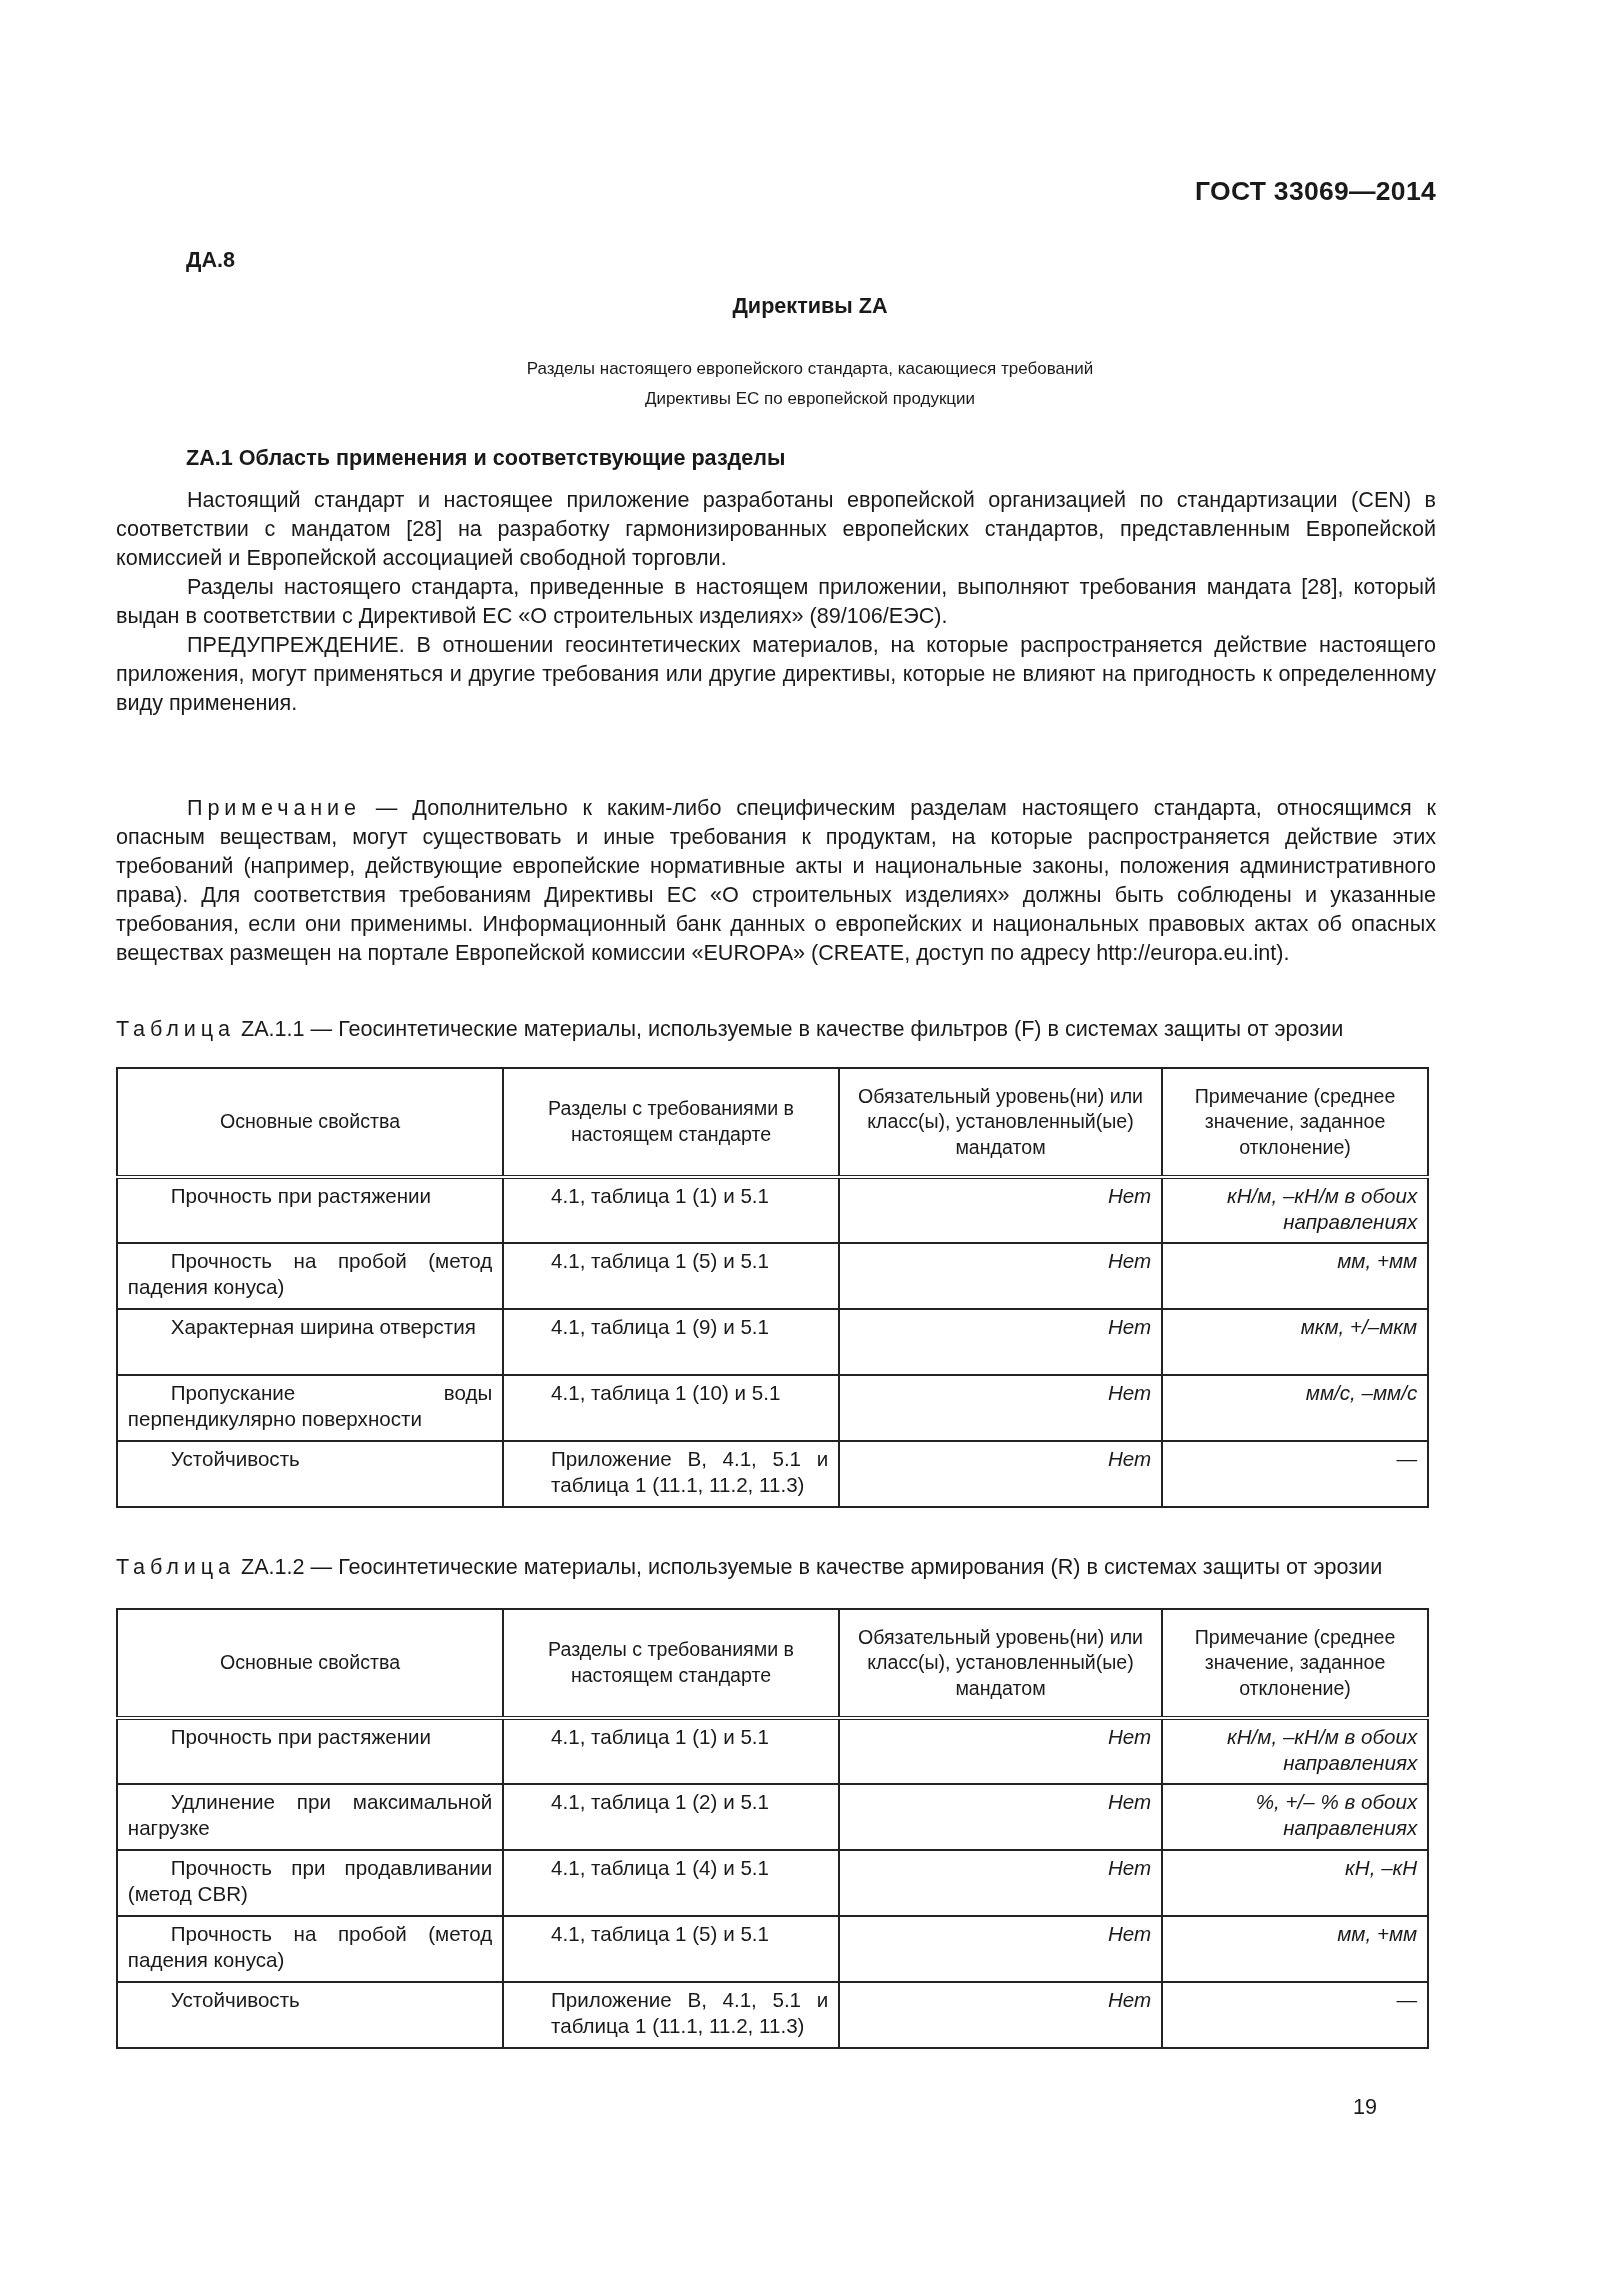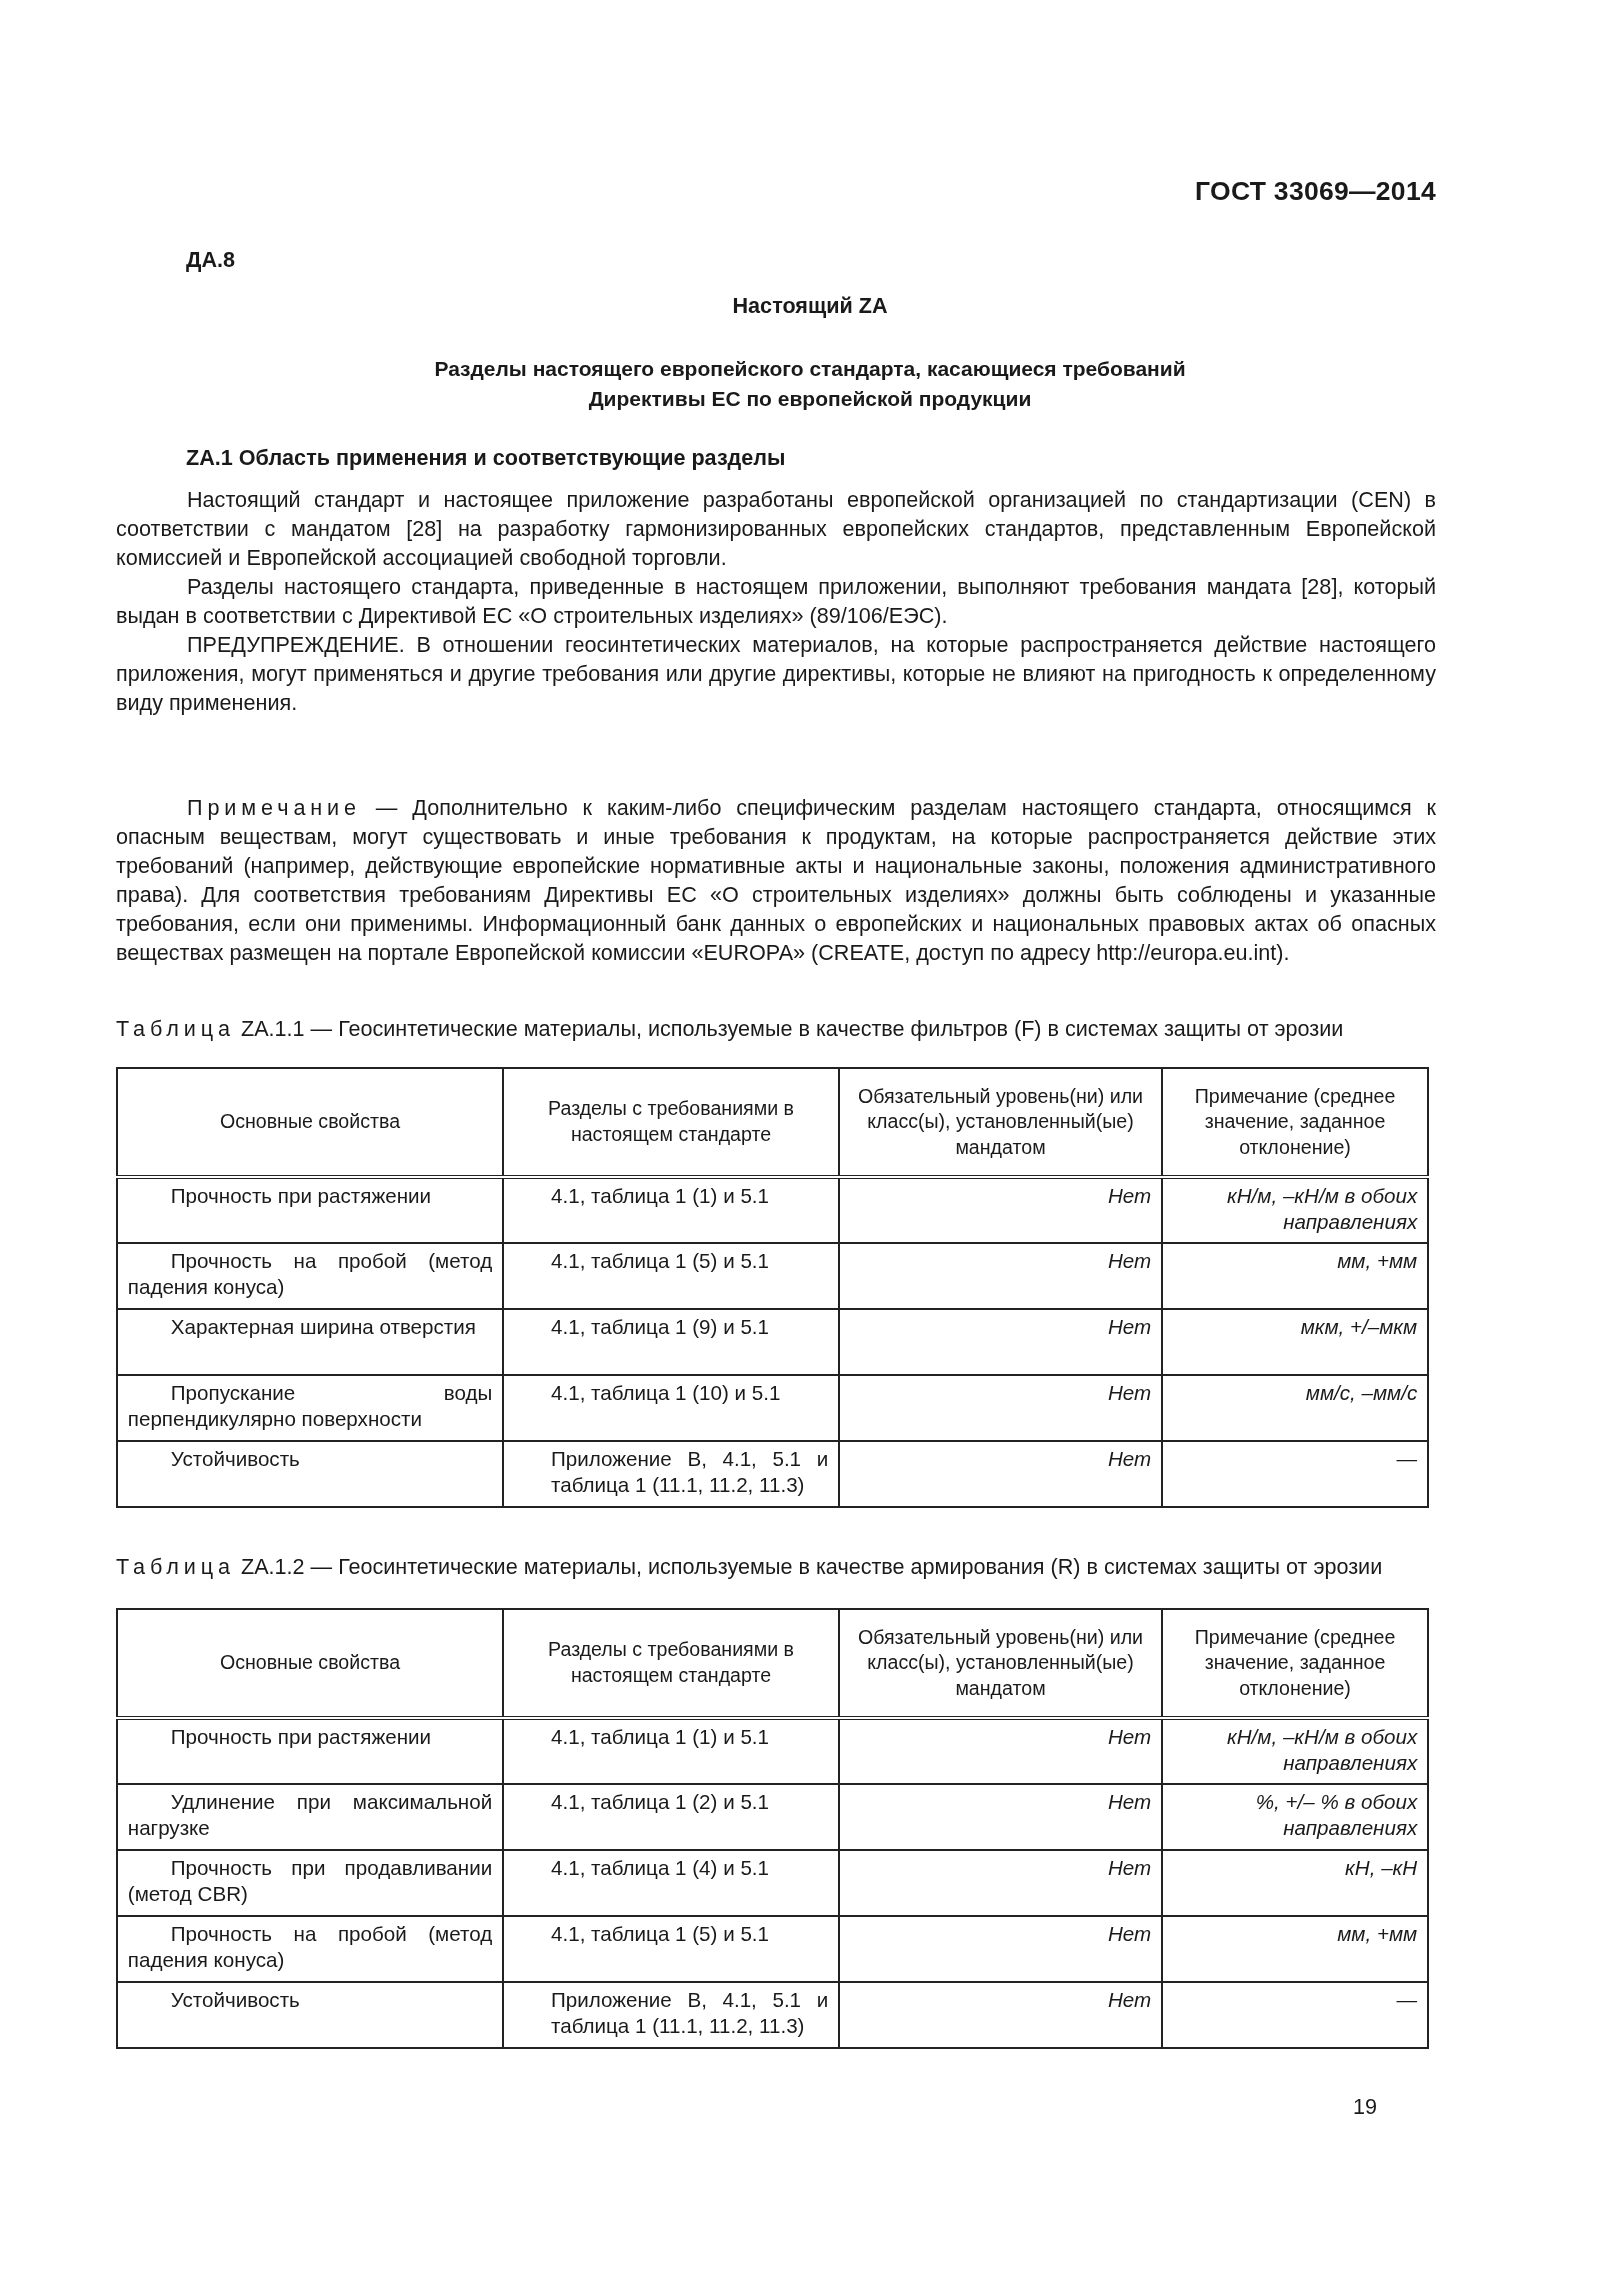--- a/index.html
+++ b/index.html
@@ -4,21 +4,21 @@
 <style>
   html, body { margin: 0; padding: 0; background: #ffffff; }
   body {
     width: 1620px; height: 2293px; position: relative; overflow: hidden;
     font-family: "Liberation Sans", sans-serif; color: #1a1a1a;
   }
   .abs { position: absolute; margin-top: 16px; }
   .doc-id { top: 160px; left: 1078px; width: 358px; text-align: right; font-weight: bold; font-size: 26.5px; letter-spacing: 0.3px; }
   .section-label { top: 231px; left: 186px; font-weight: bold; font-size: 21.6px; }
   .appendix-title { top: 277px; left: 0; width: 1620px; text-align: center; font-weight: bold; font-size: 21.6px; }
-  .appendix-subtitle { top: 338px; left: 0; width: 1620px; text-align: center; font-weight: bold; font-size: 21px; line-height: 30px; }
+  .appendix-subtitle { top: 338px; left: 0; width: 1620px; text-align: center; font-weight: normal; font-size: 17px; line-height: 30px; }
   .clause-heading { top: 429px; left: 186px; font-weight: bold; font-size: 21.6px; }
   .body-block { left: 116px; width: 1320px; font-size: 21.6px; line-height: 29px; text-align: justify; }
   .body-block p { margin: 0; text-indent: 71px; }
   .note-block { top: 777px; }
   .spaced { letter-spacing: 4.9px; }
   .tcap { left: 116px; width: 1320px; font-size: 21.6px; line-height: 29px; text-align: justify; }
   table.std {
     position: absolute; left: 116px; width: 1311px; border-collapse: collapse;
     font-size: 20.6px; table-layout: fixed;
   }
@@ -33,21 +33,21 @@
   table.std tbody tr { height: 66px; }
   .page-number { top: 2078px; left: 1353px; width: 78px; text-align: left; font-size: 21.6px; }
 </style>
 </head>
 <body>
 
 <div class="abs doc-id">ГОСТ 33069—2014</div>
 
 <div class="abs section-label">ДА.8</div>
 
-<div class="abs appendix-title">Настоящий ZA</div>
+<div class="abs appendix-title">Директивы ZA</div>
 
 <div class="abs appendix-subtitle">
   <div>Разделы настоящего европейского стандарта, касающиеся требований</div>
   <div>Директивы ЕС по европейской продукции</div>
 </div>
 
 <div class="abs clause-heading">ZA.1  Область применения и соответствующие разделы</div>
 
 <div class="abs body-block" style="top:469px;">
   <p>Настоящий стандарт и настоящее приложение разработаны европейской организацией по стандартизации (CEN) в соответствии с мандатом [28] на разработку гармонизированных европейских стандартов, представленным Европейской комиссией и Европейской ассоциацией свободной торговли.</p>

